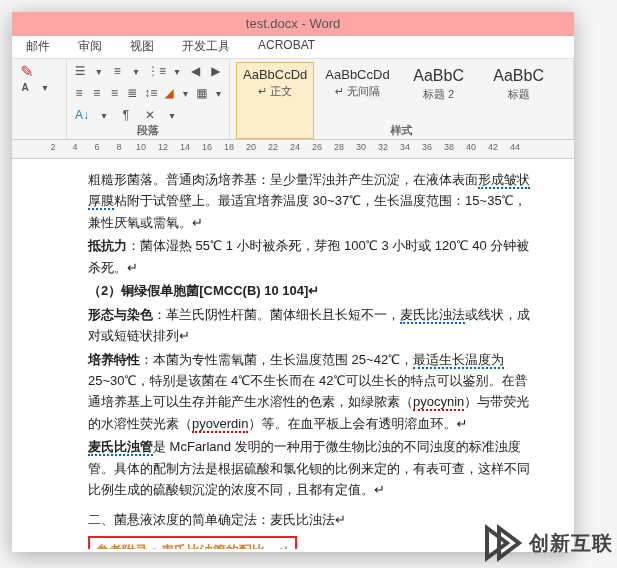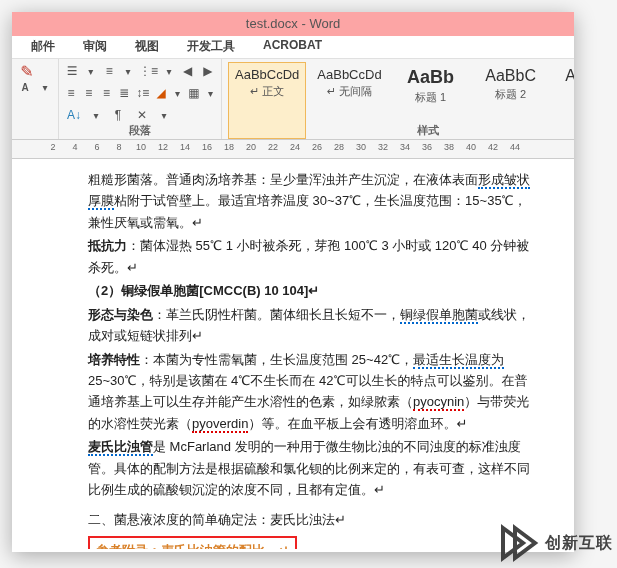--- a/index.html
+++ b/index.html
@@ -28,22 +28,20 @@
   font-size: 13px;
   text-align: center;
   line-height: 24px;
 }
 .tabs {
   display: flex;
   background: #fff;
   border-bottom: 1px solid #e0e0e0;
   height: 22px;
   font-size: 12px;
-  padding-left: 5px;
-  font-weight: bold;
 }
 .tab {
   padding: 2px 14px;
   color: #444;
   cursor: pointer;
 }
 .ribbon {
   display: flex;
   background: #f5f5f5;
   border-bottom: 1px solid #ccc;
@@ -138,21 +136,21 @@
   display: flex;
   align-items: center;
   gap: 6px;
   opacity: 0.95;
 }
 .wm-icon {
   width: 42px; height: 42px;
   display: flex; align-items: center; justify-content: center;
   font-weight: 900; font-size: 22px; color: #3a3a3a;
 }
-.wm-text { font-size: 16px; font-weight: bold; color: #3a3a3a; letter-spacing: 1px;}
+.wm-text { font-size: 20px; font-weight: bold; color: #3a3a3a; letter-spacing: 1px;}
 .styles-row { display: flex; gap: 4px; flex: 1; }
 </style>
 </head>
 <body>
 
 <div class="container">
   <div class="titlebar">
     <span>test.docx - Word</span>
   </div>
 
@@ -209,45 +207,41 @@
       <div class="styles-row">
         <div class="style-btn active">
           <div class="style-preview">AaBbCcDd</div>
           <div class="style-name">↵ 正文</div>
         </div>
         <div class="style-btn">
           <div class="style-preview">AaBbCcDd</div>
           <div class="style-name">↵ 无间隔</div>
         </div>
         <div class="style-btn">
-          <div class="style-preview big">AaBb</div>
-          <div class="style-name">标题 1</div>
-        </div>
-        <div class="style-btn">
           <div class="style-preview" style="font-size:16px">AaBbC</div>
           <div class="style-name">标题 2</div>
         </div>
         <div class="style-btn">
           <div class="style-preview" style="font-size:16px">AaBbC</div>
           <div class="style-name">标题</div>
         </div>
       </div>
       <div class="group-label">样式</div>
     </div>
   </div>
 
   <div class="ruler">
     <div class="ruler-marks"><span class="ruler-num">2</span><span class="ruler-num">4</span><span class="ruler-num">6</span><span class="ruler-num">8</span><span class="ruler-num">10</span><span class="ruler-num">12</span><span class="ruler-num">14</span><span class="ruler-num">16</span><span class="ruler-num">18</span><span class="ruler-num">20</span><span class="ruler-num">22</span><span class="ruler-num">24</span><span class="ruler-num">26</span><span class="ruler-num">28</span><span class="ruler-num">30</span><span class="ruler-num">32</span><span class="ruler-num">34</span><span class="ruler-num">36</span><span class="ruler-num">38</span><span class="ruler-num">40</span><span class="ruler-num">42</span><span class="ruler-num">44</span></div>
   </div>
 
   <div class="doc-area">
     <p class="para"><span>粗糙形菌落。普通肉汤培养基：呈少量浑浊并产生沉淀，在液体表面</span><span class="squiggle-b">形成皱状厚膜</span><span>粘附于试管壁上。最适宜培养温度 30~37℃，生长温度范围：15~35℃，兼性厌氧或需氧。↵</span></p>
     <p class="para"><span class="bold">抵抗力</span><span>：菌体湿热 55℃ 1 小时被杀死，芽孢 100℃ 3 小时或 120℃ 40 分钟被杀死。↵</span></p>
     <p class="para bold">（2）铜绿假单胞菌[CMCC(B) 10 104]↵</p>
-    <p class="para"><span class="bold">形态与染色</span><span>：革兰氏阴性杆菌。菌体细长且长短不一，</span><span class="squiggle-b">铜绿假单胞菌</span><span>或线状，成对或短链状排列↵</span></p>
+    <p class="para"><span class="bold">形态与染色</span><span>：革兰氏阴性杆菌。菌体细长且长短不一，</span><span class="squiggle-b">麦氏比浊法</span><span>或线状，成对或短链状排列↵</span></p>
     <p class="para"><span class="bold">培养特性</span><span>：本菌为专性需氧菌，生长温度范围 25~42℃，</span><span class="squiggle-b">最适生长温度为</span><span> 25~30℃，特别是该菌在 4℃不生长而在 42℃可以生长的特点可以鉴别。在普通培养基上可以生存并能产生水溶性的色素，如绿脓素（</span><span class="squiggle-r">pyocynin</span><span>）与带荧光的水溶性荧光素（</span><span class="squiggle-r">pyoverdin</span><span>）等。在血平板上会有透明溶血环。↵</span></p>
     <p class="para"><span class="bold squiggle-b">麦氏比浊管</span><span>是 McFarland 发明的一种用于微生物比浊的不同浊度的标准浊度管。具体的配制方法是根据硫酸和氯化钡的比例来定的，有表可查，这样不同比例生成的硫酸钡沉淀的浓度不同，且都有定值。↵</span></p>
     <p class="para" style="margin-top:8px">二、菌悬液浓度的简单确定法：麦氏比浊法↵</p>
     <p class="para" style="margin-top:6px">
       <span class="bookmark-box">参考附录：麦氏比浊管的配比。↵</span>
     </p>
   </div>
 </div>
 
 <div class="watermark">

